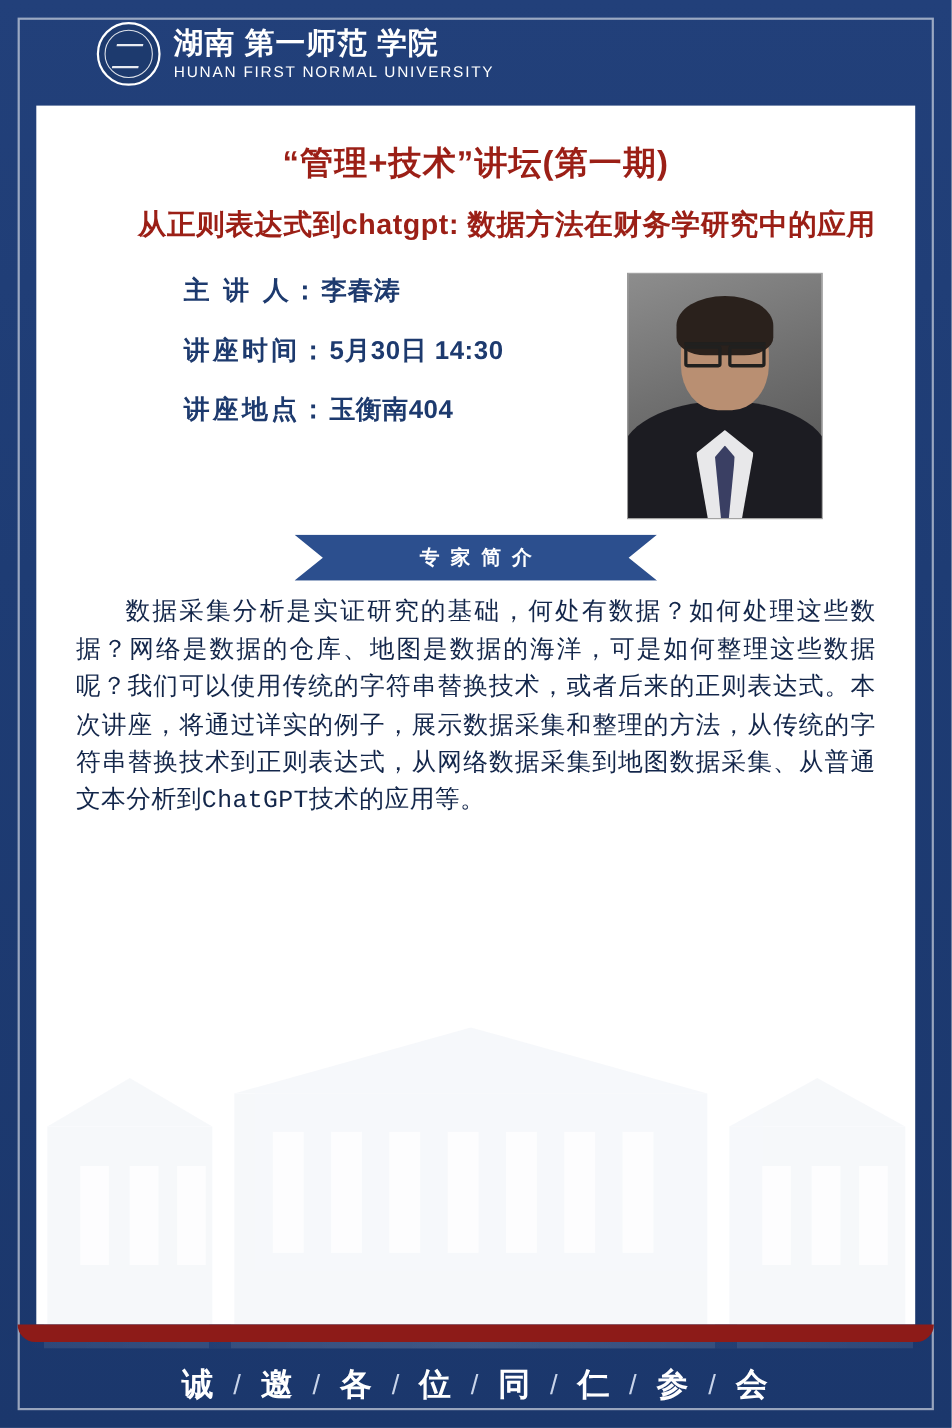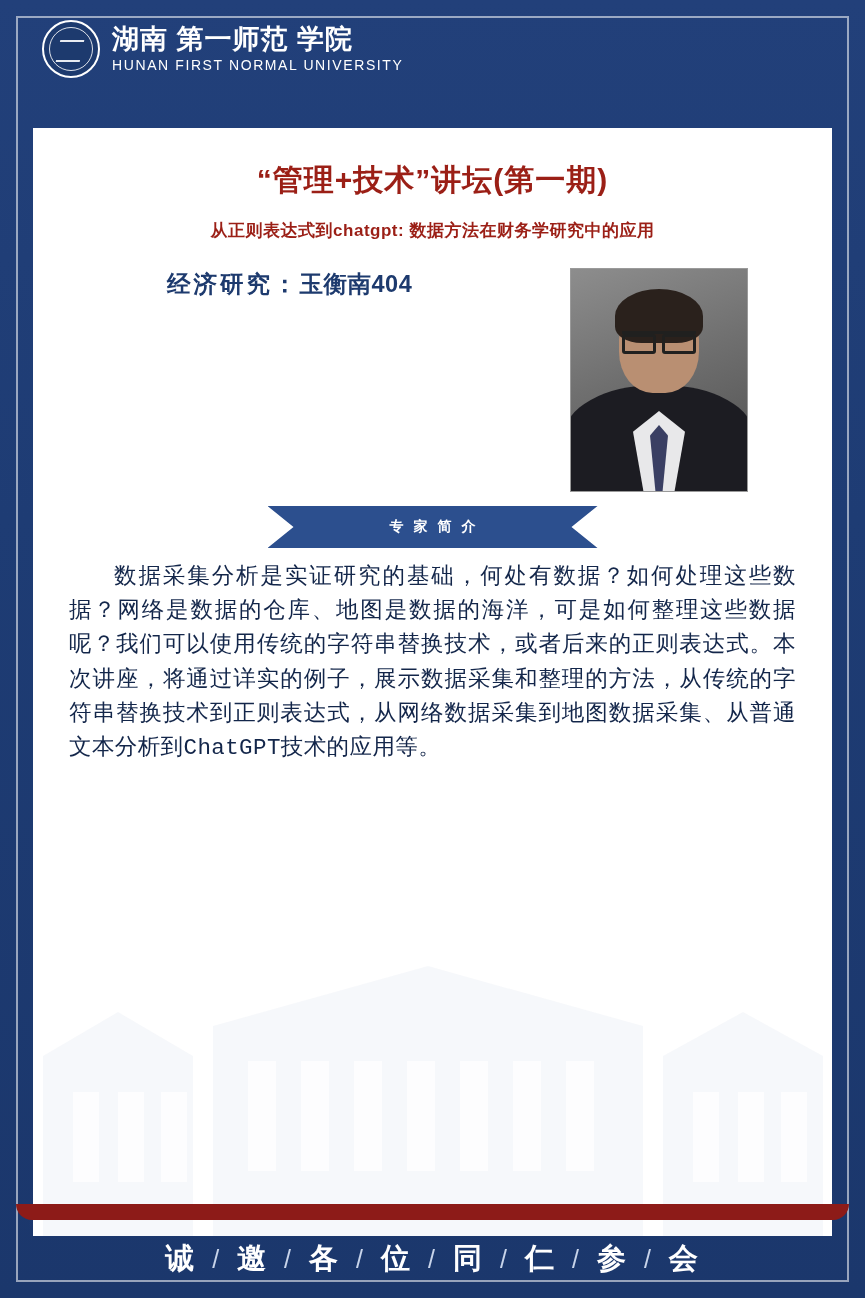--- a/index.html
+++ b/index.html
@@ -51,20 +51,21 @@
     pointer-events: none;
   }
   
   .header {
     position: relative;
     height: 98px;
     display: flex;
     align-items: center;
     padding: 0 40px 0 42px;
     box-sizing: border-box;
+    margin-left: 46px;
   }
   .logo-wrap {
     display: flex;
     align-items: center;
     gap: 12px;
   }
   .logo-seal {
     width: 54px;
     height: 54px;
     border-radius: 50%;
@@ -111,21 +112,21 @@
     font-size: 31px;
     font-weight: 700;
     letter-spacing: 1.5px;
     white-space: nowrap;
     padding-right: 22px;
   }
   
   .card {
     position: absolute;
     left: 33px;
-    top: 128px;
+    top: 96px;
     width: 799px;
     height: 1108px;
     background: #ffffff;
     box-sizing: border-box;
     padding: 26px 36px 0 36px;
     overflow: hidden;
   }
   .card-watermark {
     position: absolute;
     left: 0; right: 0; bottom: 0;
@@ -136,23 +137,23 @@
   .title-1 {
     color: #9b1f16;
     font-size: 30px;
     font-weight: 700;
     text-align: center;
     letter-spacing: 1px;
     margin-top: 6px;
   }
   .title-2 {
     color: #9b1f16;
-    font-size: 17px;
-    font-weight: 700;
-    text-align: center;
+    font-size: 26px;
+    font-weight: 700;
+    text-align: right;
     letter-spacing: .5px;
     margin-top: 18px;
   }
   
   .info-row {
     display: flex;
     margin-top: 26px;
     align-items: flex-start;
   }
   .info-list {
@@ -249,21 +250,21 @@
     background: #3a3f63;
     clip-path: polygon(50% 0, 100% 16%, 70% 100%, 30% 100%, 0 16%);
   }
   
   .ribbon {
     margin: 14px auto 0 auto;
     width: 330px;
     height: 42px;
     background: #2c4f8e;
     color: #ffffff;
-    font-size: 14px;
+    font-size: 18px;
     font-weight: 700;
     letter-spacing: 10px;
     text-indent: 10px;
     display: flex;
     align-items: center;
     justify-content: center;
     position: relative;
     clip-path: polygon(0 0, 100% 0, calc(100% - 26px) 50%, 100% 100%, 0 100%, 26px 50%);
   }
   .ribbon-wrap {
@@ -392,21 +393,27 @@
         <rect x="748" y="186" width="26" height="90"></rect>
       </g>
     </svg>
 
     <div class="title-1">“管理+技术”讲坛(第一期)</div>
     <div class="title-2">从正则表达式到chatgpt: 数据方法在财务学研究中的应用</div>
 
     <div class="info-row">
       <div class="info-list">
         <div class="info-line">
-          <span class="info-label">经济研究：</span><span>玉衡南404</span>
+          <span class="info-label">主 讲 人：</span><span>李春涛</span>
+        </div>
+        <div class="info-line">
+          <span class="info-label">讲座时间：</span><span>5月30日 14:30</span>
+        </div>
+        <div class="info-line">
+          <span class="info-label">讲座地点：</span><span>玉衡南404</span>
         </div>
       </div>
       <div class="photo">
         <div class="ph-body"></div>
         <div class="ph-shirt"></div>
         <div class="ph-tie"></div>
         <div class="ph-head"></div>
         <div class="ph-hair"></div>
         <div class="ph-glasses"></div>
       </div>

